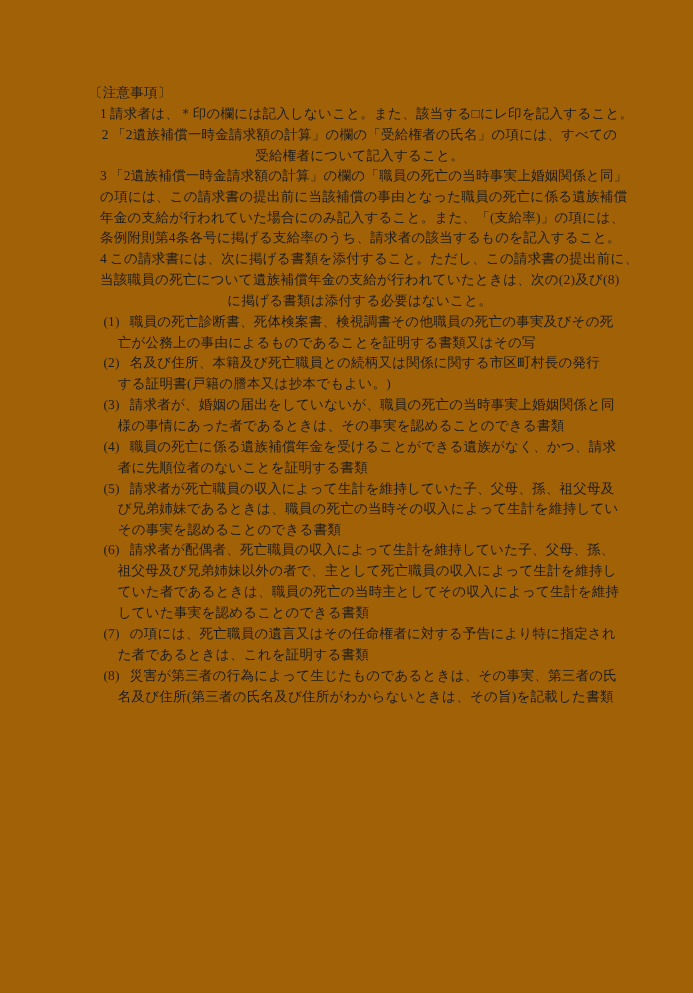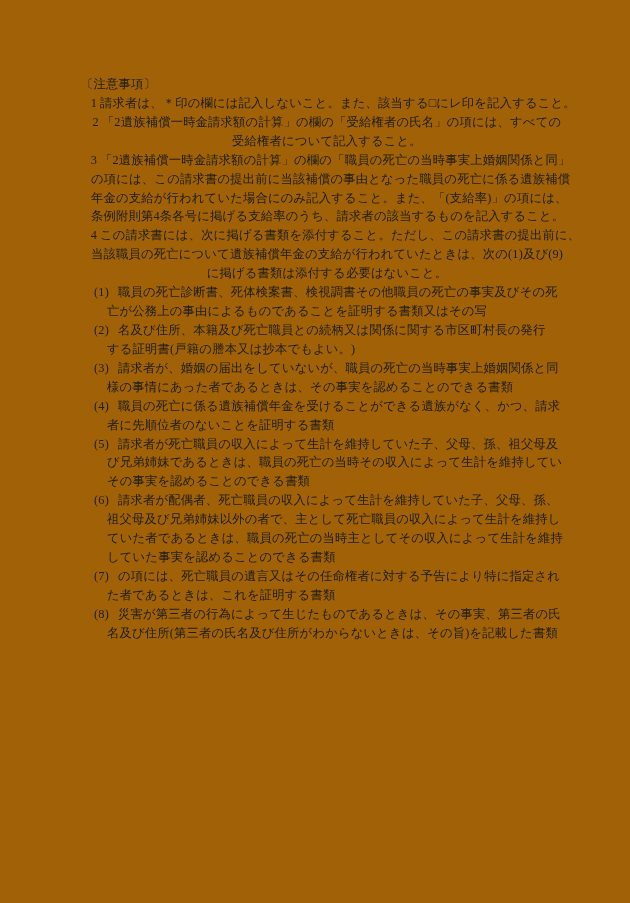--- a/index.html
+++ b/index.html
@@ -64,21 +64,21 @@
 
     <div class="note">
       <div class="ln first"><span class="num">3</span><span>「2遺族補償一時金請求額の計算」の欄の「職員の死亡の当時事実上婚姻関係と同」</span></div>
       <div class="ln">の項には、この請求書の提出前に当該補償の事由となった職員の死亡に係る遺族補償</div>
       <div class="ln">年金の支給が行われていた場合にのみ記入すること。また、「(支給率)」の項には、</div>
       <div class="ln">条例附則第4条各号に掲げる支給率のうち、請求者の該当するものを記入すること。</div>
     </div>
 
     <div class="note">
       <div class="ln first"><span class="num">4</span><span>この請求書には、次に掲げる書類を添付すること。ただし、この請求書の提出前に、</span></div>
-      <div class="ln">当該職員の死亡について遺族補償年金の支給が行われていたときは、次の(1)及び(9)</div>
+      <div class="ln">当該職員の死亡について遺族補償年金の支給が行われていたときは、次の(2)及び(8)</div>
       <div class="ln">に掲げる書類は添付する必要はないこと。</div>
     </div>
 
     <div>
 
       <div class="sub">
         <div class="ln first"><span class="num">(1)</span><span>職員の死亡診断書、死体検案書、検視調書その他職員の死亡の事実及びその死</span></div>
         <div class="ln">亡が公務上の事由によるものであることを証明する書類又はその写</div>
       </div>
 

